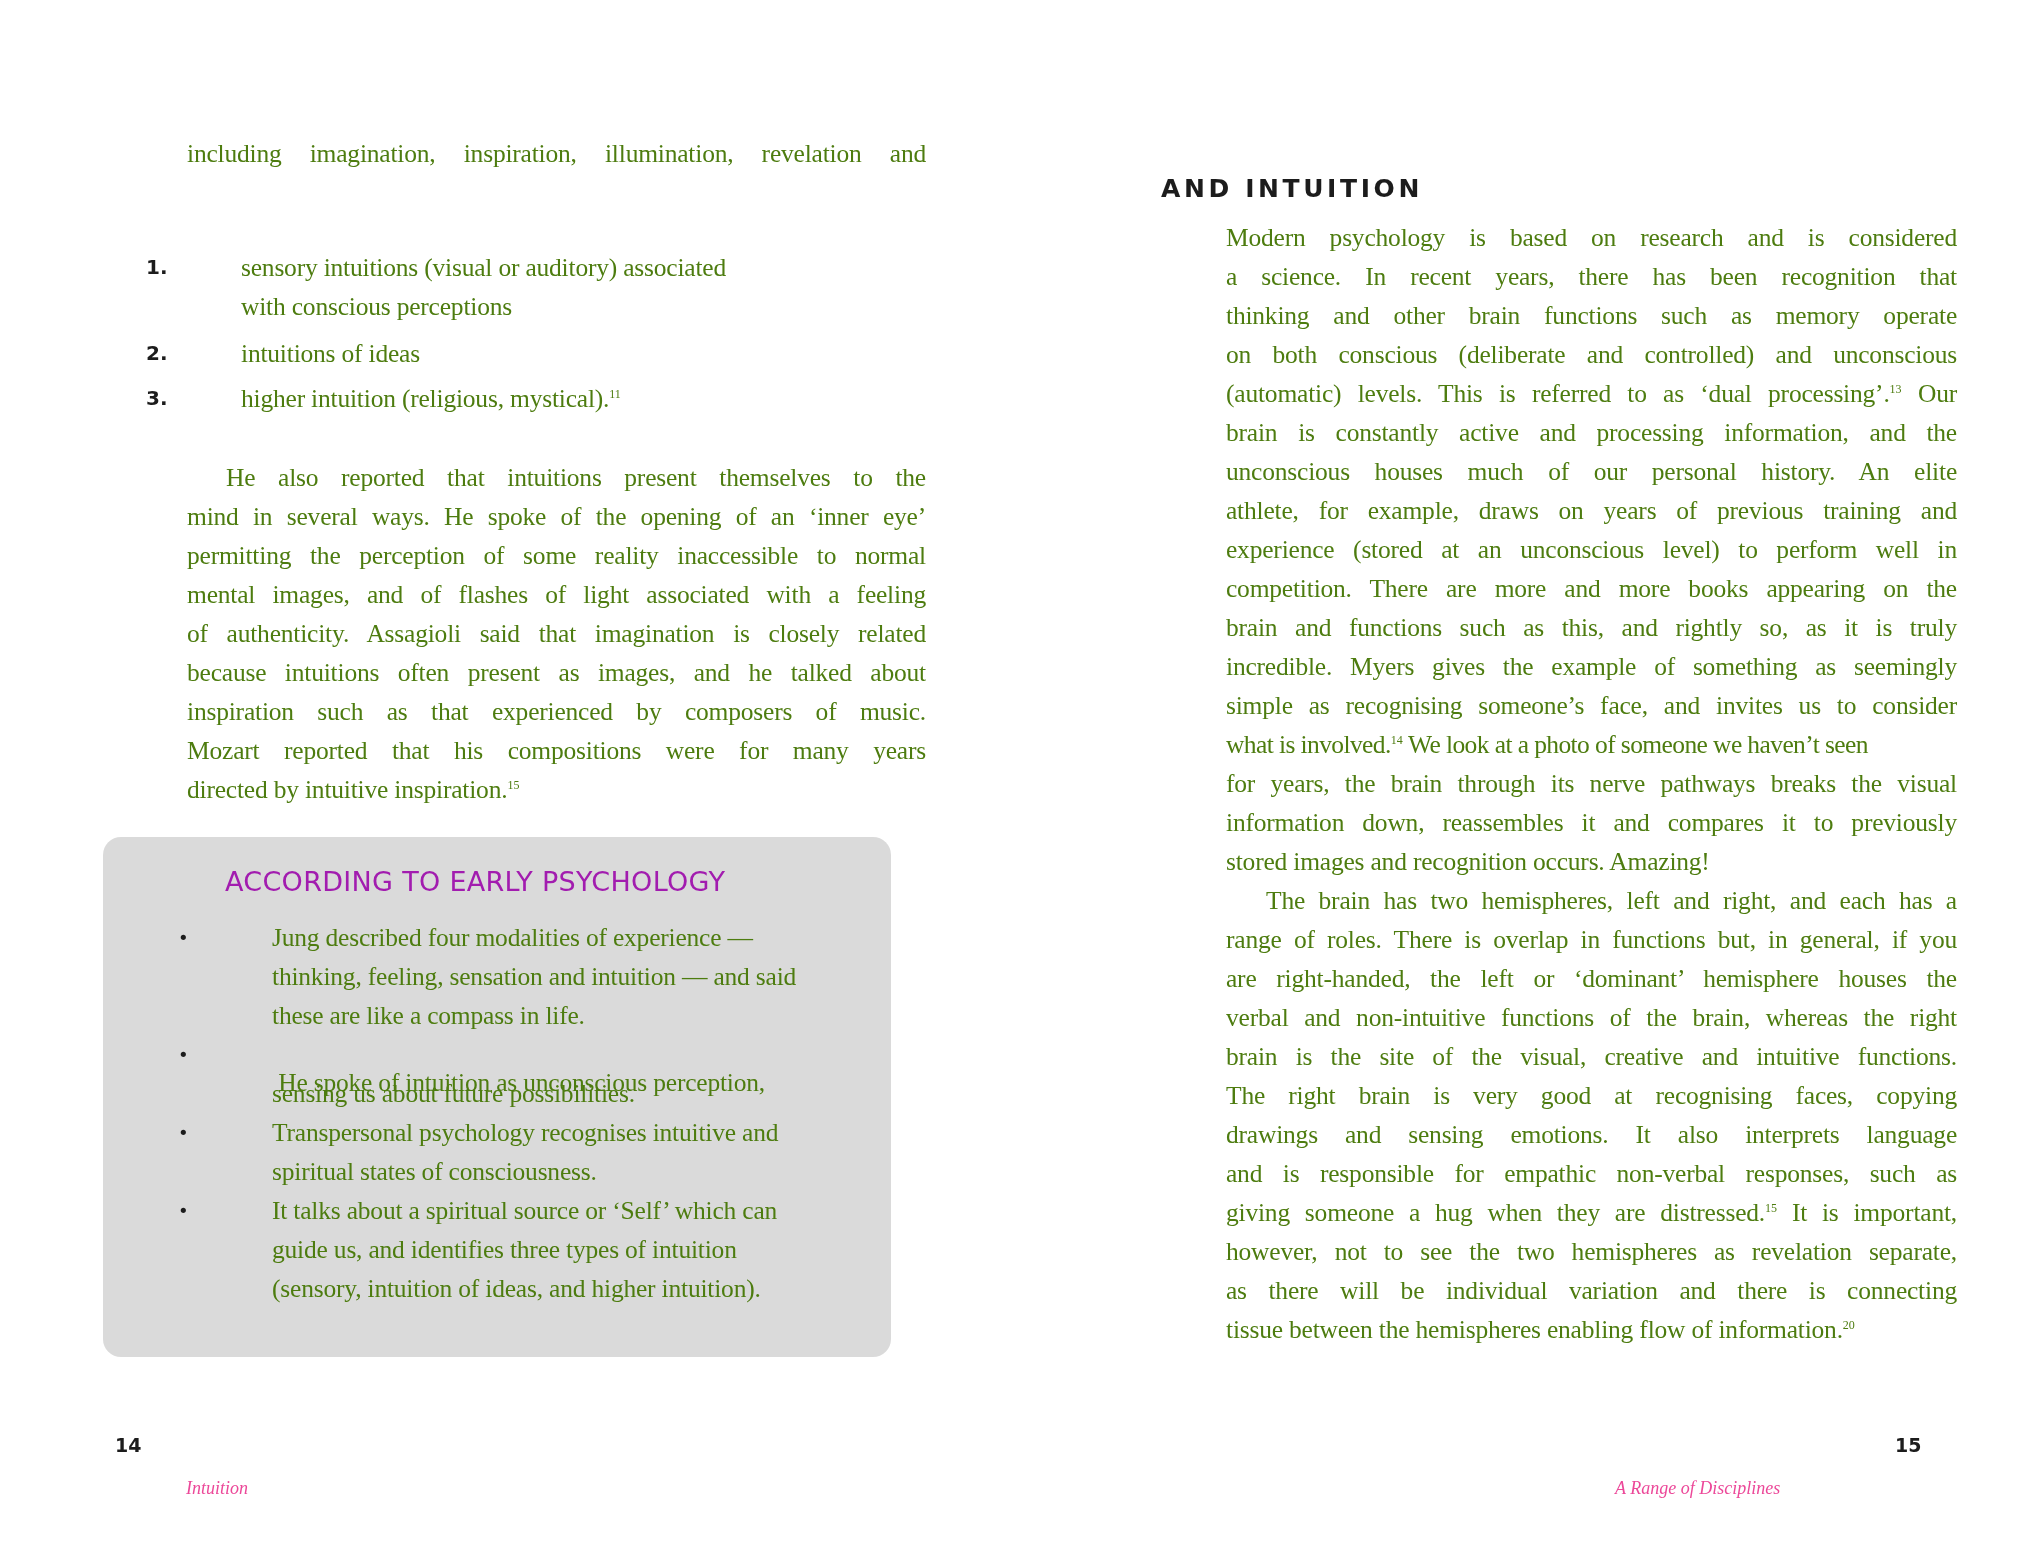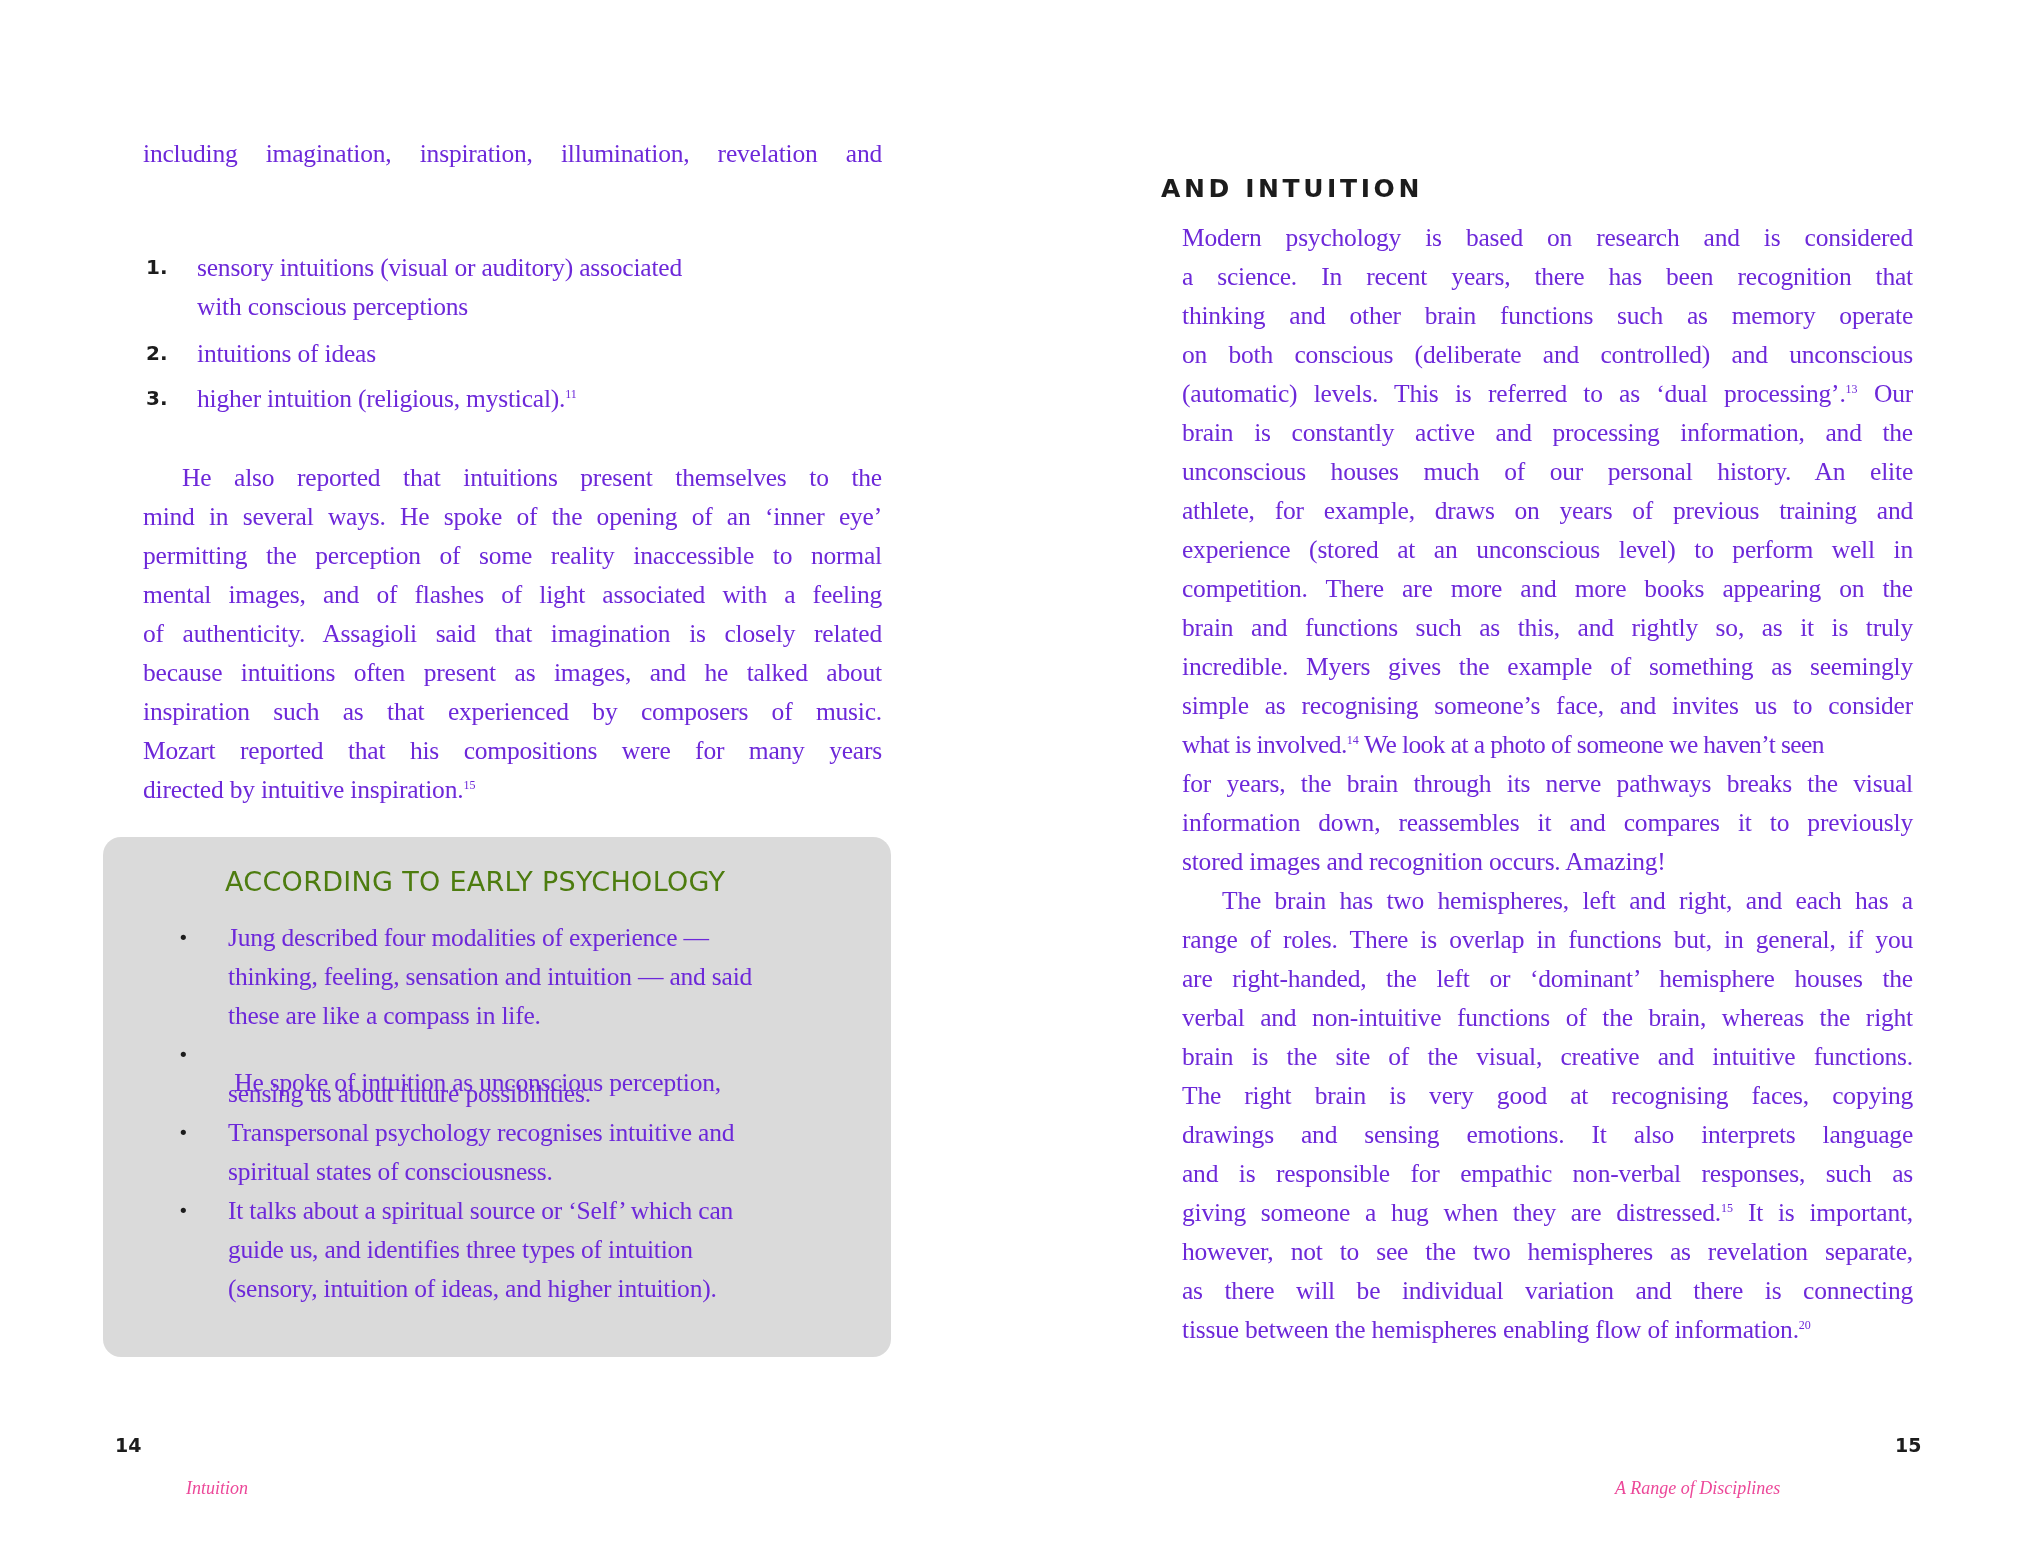--- a/index.html
+++ b/index.html
@@ -9,21 +9,22 @@
   .page-right { left: 1016px; width: 1016px; }
 
   .line {
     position: absolute;
     font-family: "Liberation Serif", "DejaVu Serif", serif;
     font-size: 25.5px;
     line-height: 39px;
     height: 39px;
     white-space: nowrap;
     letter-spacing: -0.2px;
-    color: #6d28d9;
+    color: #4d7c0f;
+    margin-left: 44px;
   }
   .line.just { text-align: justify; text-align-last: justify; }
   .line.left { text-align: left; }
 
   
   .lcol { left: 143px; width: 739px; }
   .lindent { left: 182px; width: 700px; }
 
   
   .list-num {
@@ -47,21 +48,21 @@
     background: #dadada;
     border-radius: 18px;
   }
   .callout-title {
     position: absolute;
     left: 225px; top: 864px;
     font-family: "DejaVu Sans", sans-serif;
     font-size: 27px;
     line-height: 36px;
     letter-spacing: 0.3px;
-    color: #4d7c0f;
+    color: #a21caf;
     white-space: nowrap;
   }
   .bullet {
     position: absolute;
     left: 178px;
     font-family: "DejaVu Sans", sans-serif;
     font-size: 18px;
     line-height: 39px;
     color: #1c1c1c;
   }

